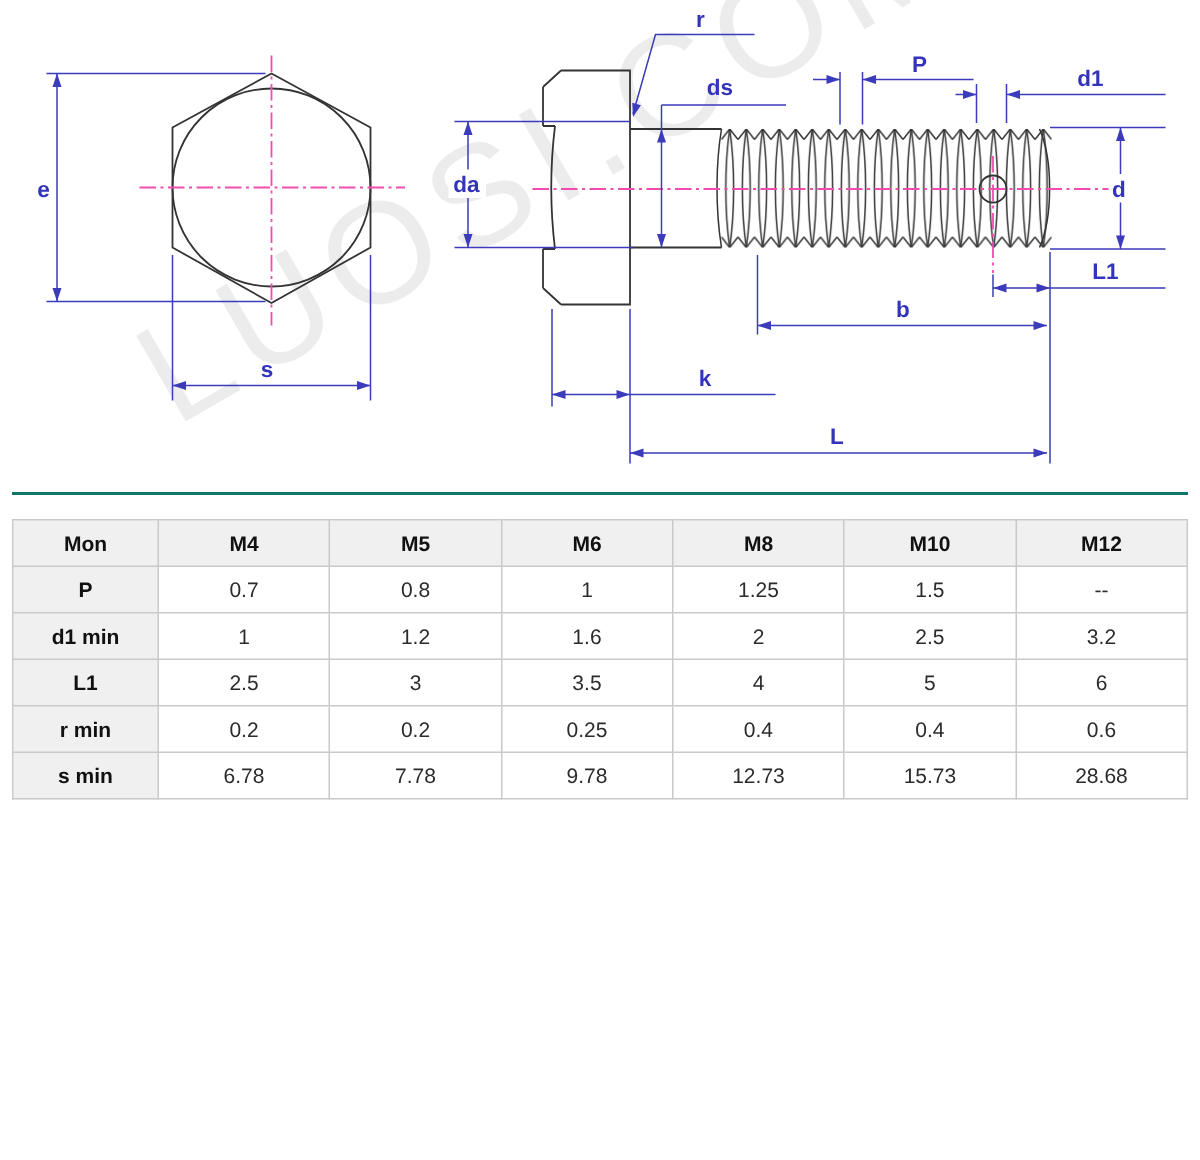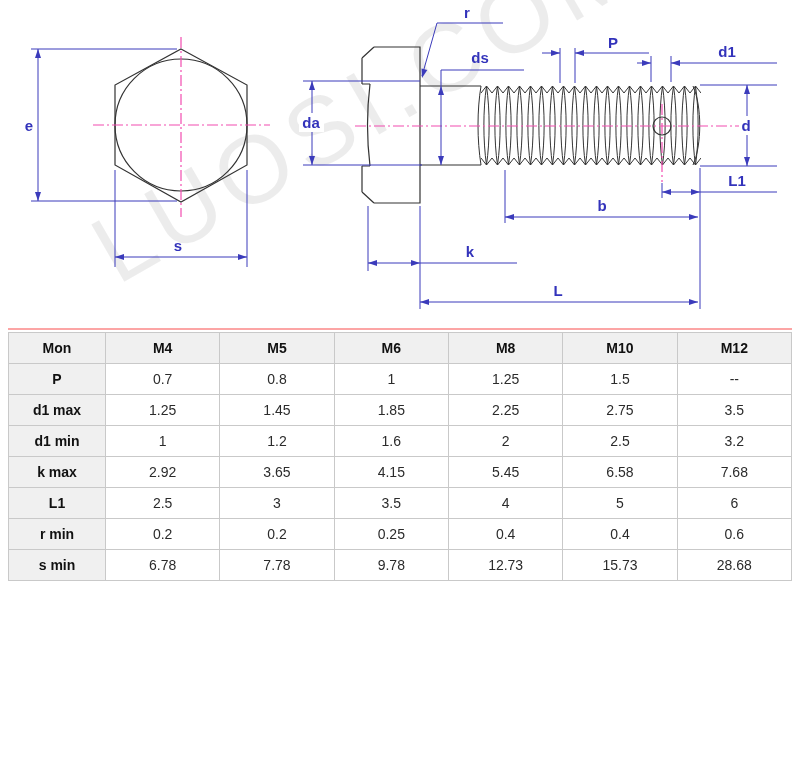--- a/index.html
+++ b/index.html
@@ -17,21 +17,21 @@
   svg{position:absolute;left:0;top:0;}
   .o{stroke:#333;fill:none;stroke-width:1.2;}
   .ot{stroke:#333;fill:none;stroke-width:1;}
   .bl{stroke:#3b3bbb;fill:none;stroke-width:1;}
   .bf{fill:#3b3bbb;stroke:none;}
   .cl{stroke:#f24cb0;fill:none;stroke-width:1.2;stroke-dasharray:11 3 2 3;}
   .dl{fill:#3333bb;font:bold 15px "Liberation Sans",sans-serif;}
   .wbg{fill:#fff;stroke:none;}
 
   
-  .table-wrap{margin:0 8px;border-top:2px solid #fca5a5;padding-top:2px;}
+  .table-wrap{margin:0 8px;border-top:2px solid #0f766e;padding-top:16px;}
   table{border-collapse:collapse;width:784px;table-layout:fixed;}
   th,td{border:1px solid #c9c9c9;height:30px;text-align:center;vertical-align:middle;
         font-size:14px;padding:0 2px;}
   th{background:#f0f0f0;font-weight:bold;color:#111;}
   td{background:#fff;font-weight:normal;color:#2b2b2b;}
   col.lab{width:97px;}
 </style>
 </head>
 <body>
 
@@ -194,47 +194,29 @@
         <tr>
           <th>P</th>
           <td>0.7</td>
           <td>0.8</td>
           <td>1</td>
           <td>1.25</td>
           <td>1.5</td>
           <td>--</td>
         </tr>
         <tr>
-          <th>d1 max</th>
-          <td>1.25</td>
-          <td>1.45</td>
-          <td>1.85</td>
-          <td>2.25</td>
-          <td>2.75</td>
-          <td>3.5</td>
-        </tr>
-        <tr>
           <th>d1 min</th>
           <td>1</td>
           <td>1.2</td>
           <td>1.6</td>
           <td>2</td>
           <td>2.5</td>
           <td>3.2</td>
         </tr>
         <tr>
-          <th>k max</th>
-          <td>2.92</td>
-          <td>3.65</td>
-          <td>4.15</td>
-          <td>5.45</td>
-          <td>6.58</td>
-          <td>7.68</td>
-        </tr>
-        <tr>
           <th>L1</th>
           <td>2.5</td>
           <td>3</td>
           <td>3.5</td>
           <td>4</td>
           <td>5</td>
           <td>6</td>
         </tr>
         <tr>
           <th>r min</th>

